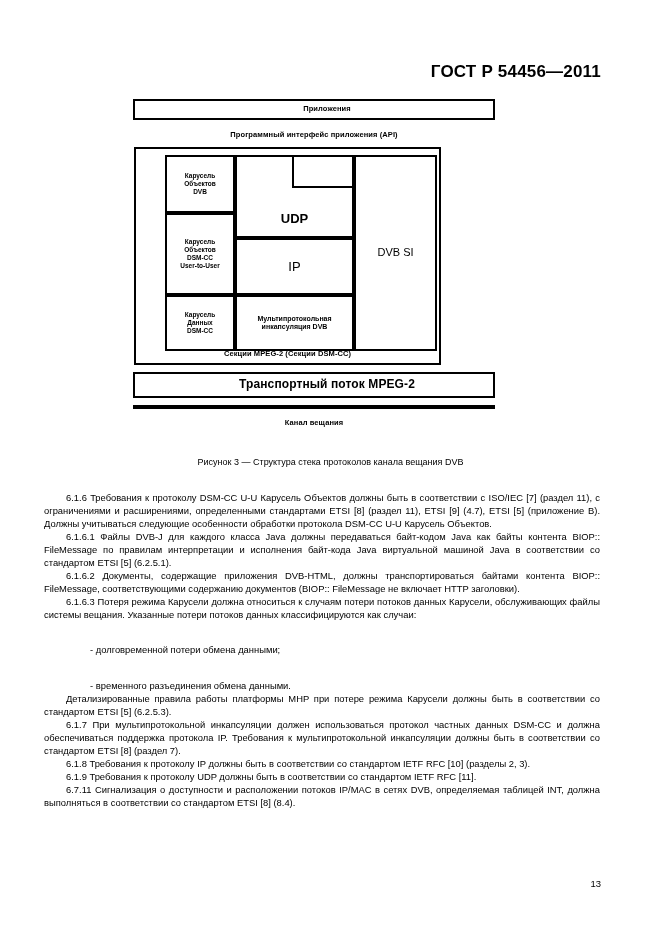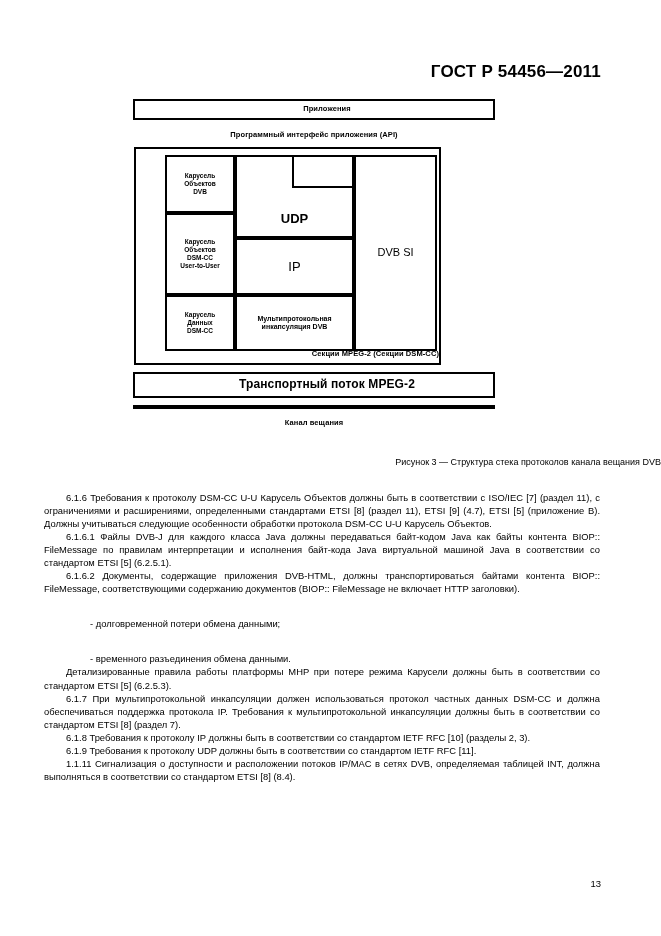--- a/index.html
+++ b/index.html
@@ -158,21 +158,21 @@
     height: 196px;
     font-size: 11px;
     font-weight: normal;
   }
 
   .sections-label {
     position: absolute;
     left: 0;
     bottom: 5px;
     width: 100%;
-    text-align: right;
+    text-align: center;
     font-size: 7.5px;
     font-weight: bold;
     letter-spacing: 0.1px;
   }
 
   .transport {
     width: 362px;
     height: 26px;
     font-size: 12px;
     margin-top: 7px;
@@ -193,21 +193,21 @@
     font-weight: bold;
     margin-top: 9px;
     letter-spacing: 0.1px;
   }
 
   .figure-caption {
     position: absolute;
     left: 0;
     top: 457px;
     width: 661px;
-    text-align: right;
+    text-align: center;
     font-size: 9px;
   }
 
   
   .body-text {
     position: absolute;
     left: 44px;
     top: 491px;
     width: 556px;
     font-size: 9.4px;
@@ -276,24 +276,25 @@
 
     <div class="channel-label">Канал вещания</div>
   </div>
 
   <div class="figure-caption">Рисунок 3 — Структура стека протоколов канала вещания DVB</div>
 
   <div class="body-text">
       <p>6.1.6  Требования к протоколу DSM-CC U-U Карусель Объектов должны быть в соответствии с ISO/IEC [7] (раздел 11), с ограничениями и расширениями, определенными стандартами ETSI [8] (раздел 11), ETSI [9] (4.7), ETSI [5] (приложение В). Должны учитываться следующие особенности обработки протокола DSM-CC U-U Карусель Объектов.</p>
       <p>6.1.6.1  Файлы DVB-J для каждого класса Java должны передаваться байт-кодом Java как байты контента BIOP:: FileMessage по правилам интерпретации и исполнения байт-кода Java виртуальной машиной Java в соответствии со стандартом ETSI [5] (6.2.5.1).</p>
       <p>6.1.6.2  Документы, содержащие приложения DVB-HTML, должны транспортироваться байтами контента BIOP:: FileMessage, соответствующими содержанию документов (BIOP:: FileMessage не включает HTTP заголовки).</p>
+      <p>6.1.6.3  Потеря режима Карусели должна относиться к случаям потери потоков данных Карусели, обслуживающих файлы системы вещания. Указанные потери потоков данных классифицируются как случаи:</p>
       <p class="dash">-  долговременной потери обмена данными;</p>
       <p class="dash">-  временного разъединения обмена данными.</p>
       <p>Детализированные правила работы платформы MHP при потере режима Карусели должны быть в соответствии со стандартом ETSI [5] (6.2.5.3).</p>
       <p>6.1.7  При мультипротокольной инкапсуляции должен использоваться протокол частных данных DSM-CC и должна обеспечиваться поддержка протокола IP. Требования к мультипротокольной инкапсуляции должны быть в соответствии со стандартом ETSI [8] (раздел 7).</p>
       <p>6.1.8  Требования к протоколу IP должны быть в соответствии со стандартом IETF RFC [10] (разделы 2, 3).</p>
       <p>6.1.9  Требования к протоколу UDP должны быть в соответствии со стандартом IETF RFC [11].</p>
-      <p>1.1.11  Сигнализация о доступности и расположении потоков IP/MAC в сетях DVB, определяемая таблицей INT, должна выполняться в соответствии со стандартом ETSI [8] (8.4).</p>
+      <p>6.7.11  Сигнализация о доступности и расположении потоков IP/MAC в сетях DVB, определяемая таблицей INT, должна выполняться в соответствии со стандартом ETSI [8] (8.4).</p>
     </div>
 
   <div class="page-number">13</div>
 
 </div>
 
 </body></html>

